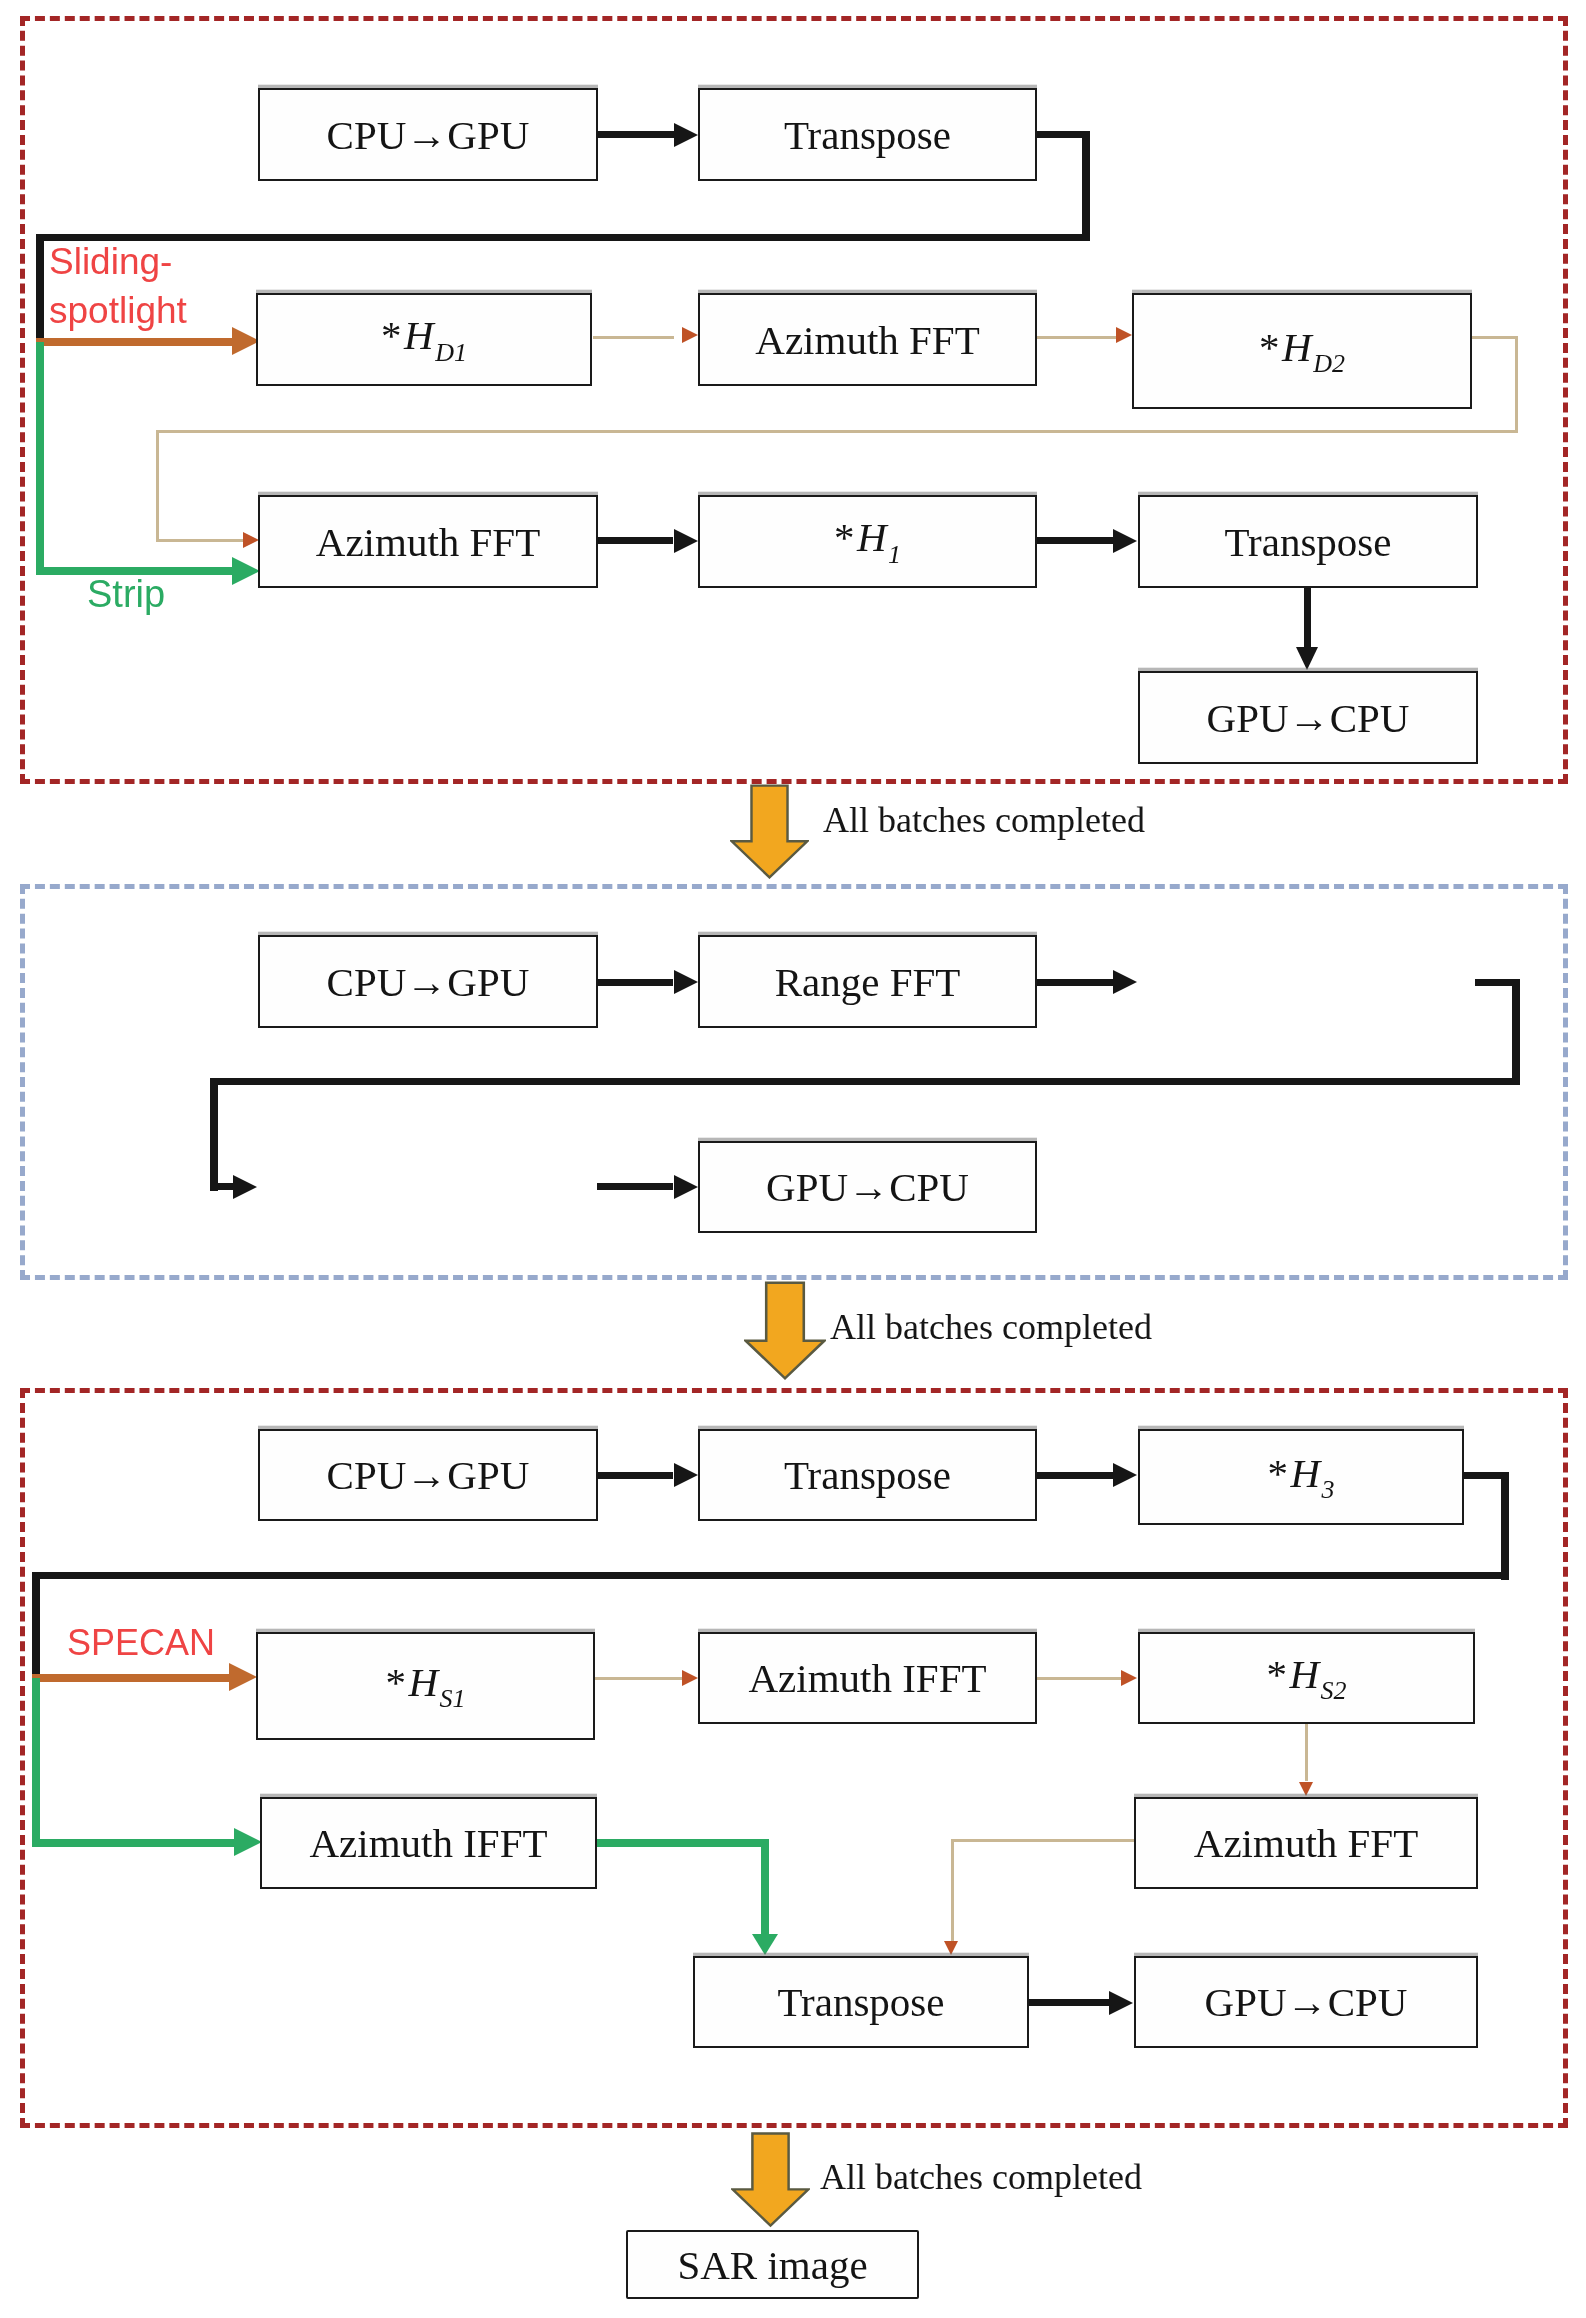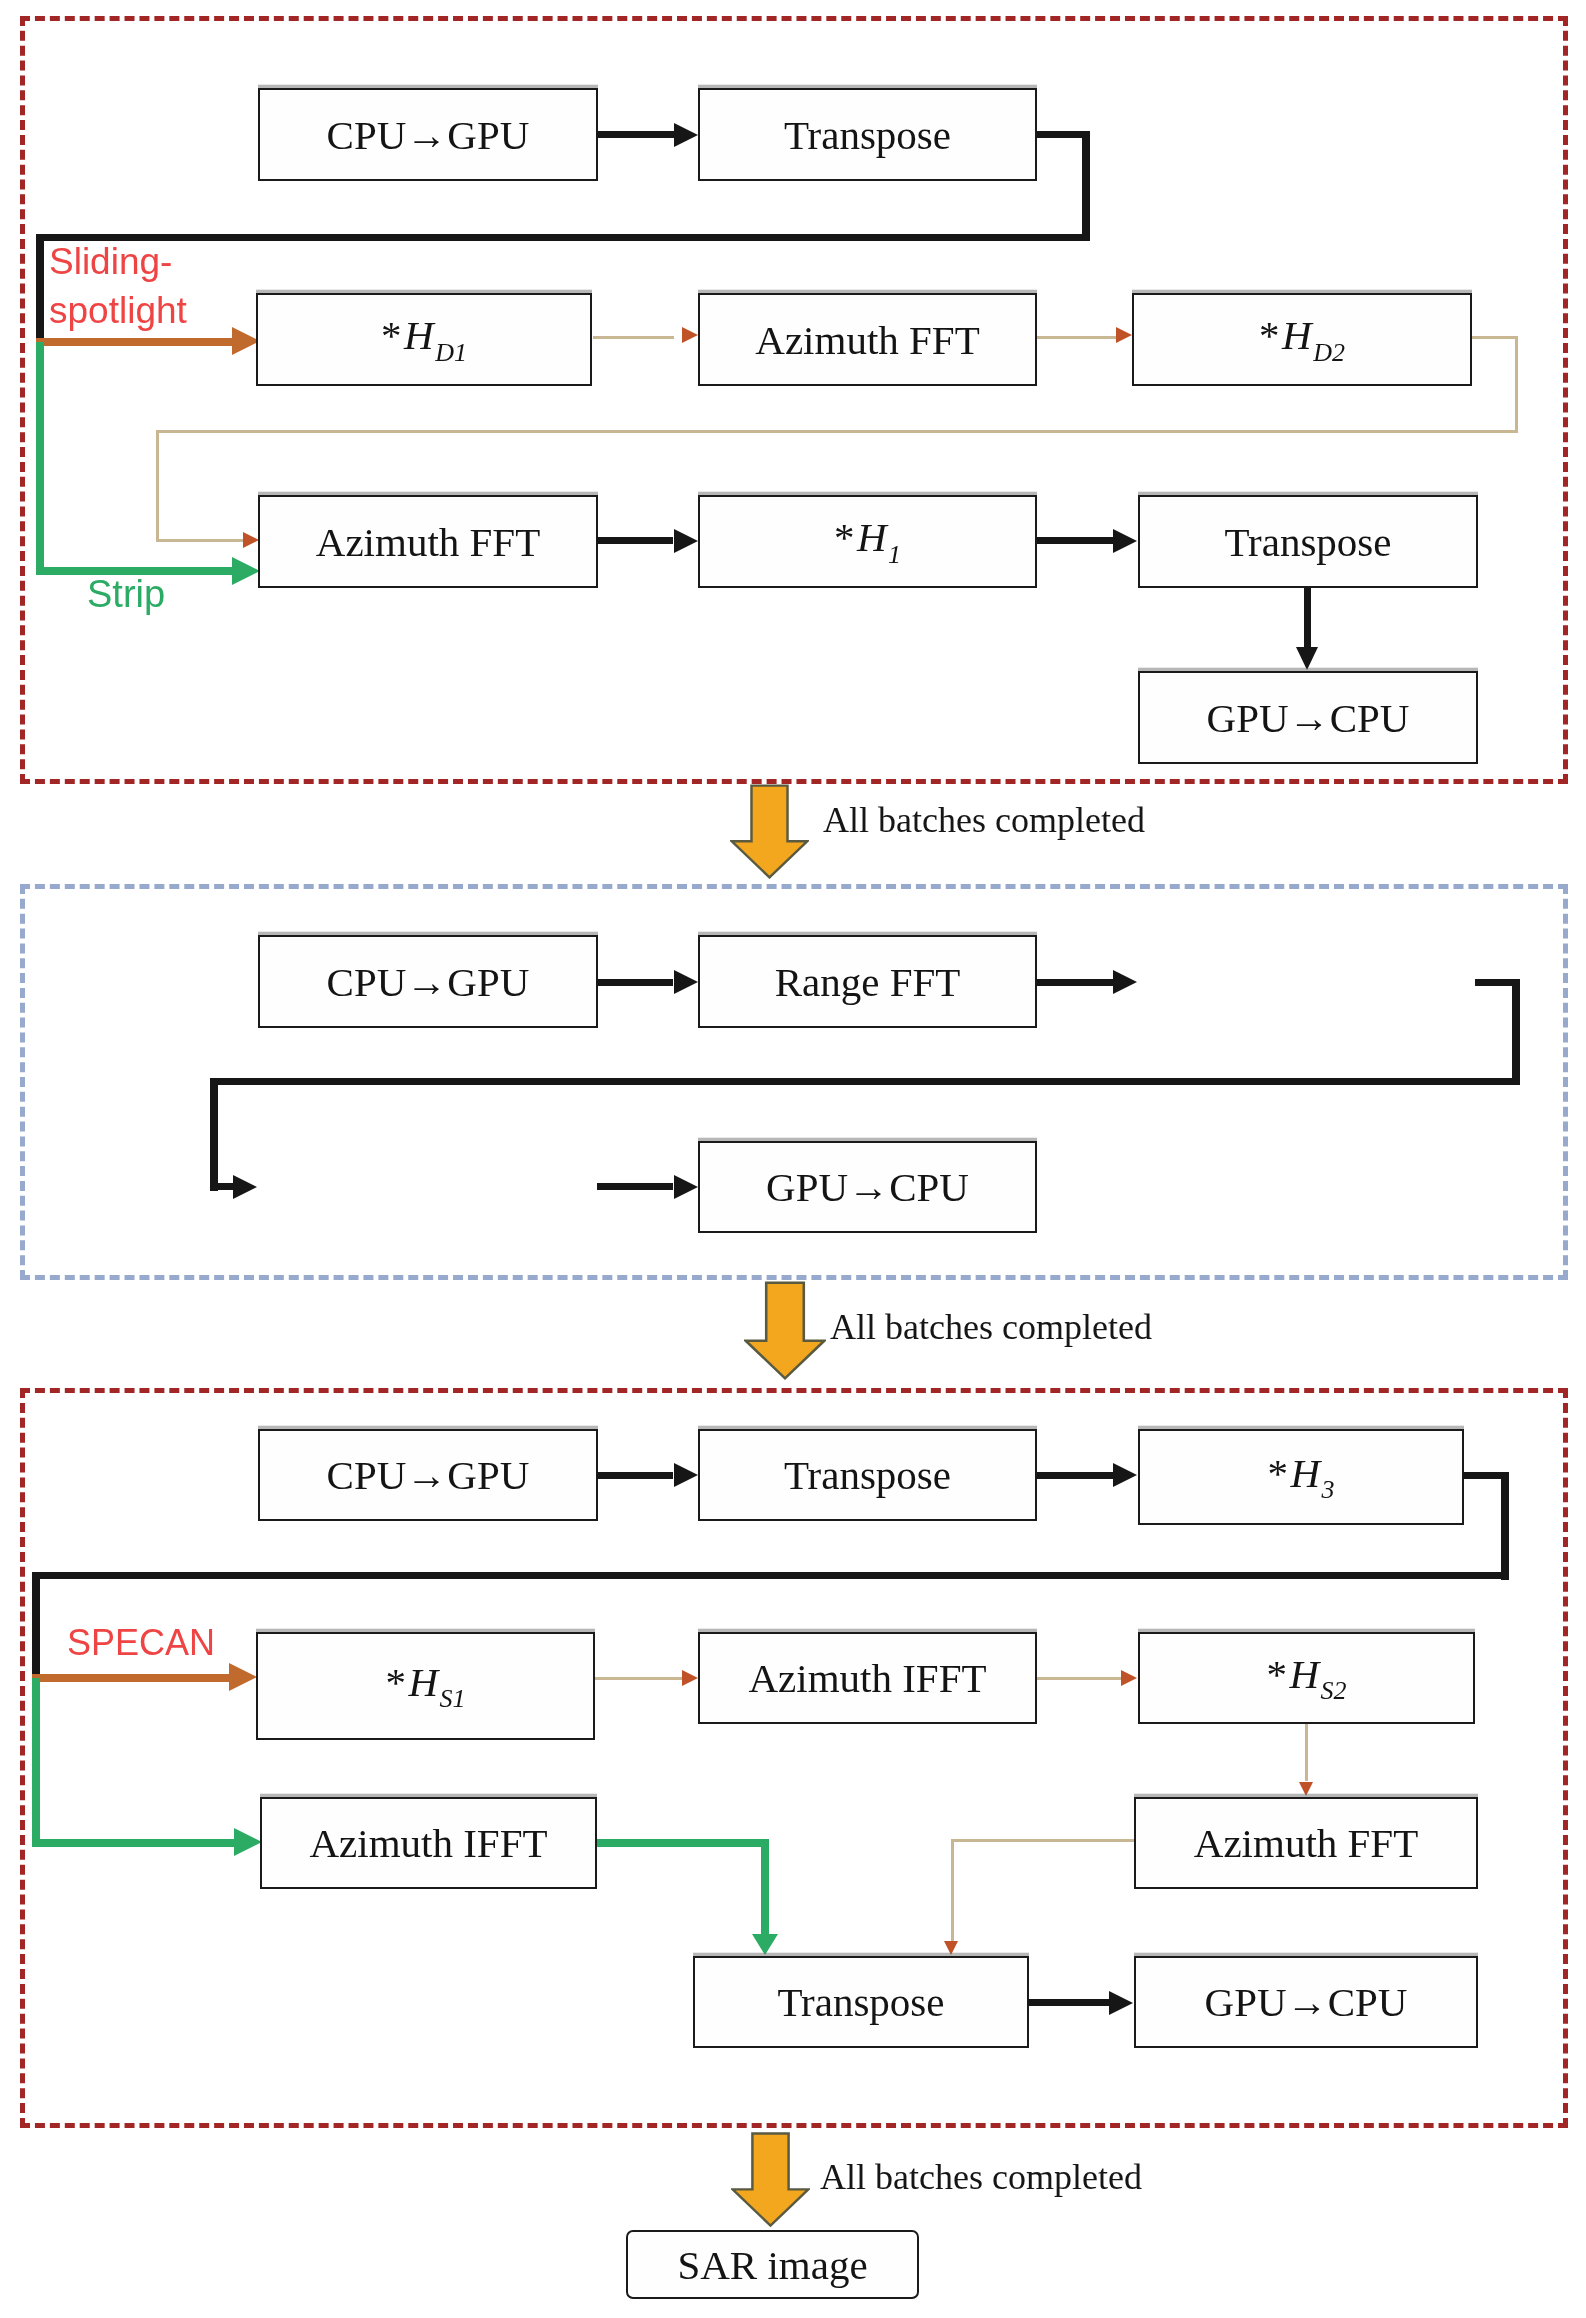--- a/index.html
+++ b/index.html
@@ -4,21 +4,21 @@
 <style>
   html,body{margin:0;padding:0;background:#ffffff;}
   #stage{position:relative;width:1587px;height:2319px;background:#ffffff;overflow:hidden;
          font-family:"Liberation Serif", serif;color:#141414;}
   .sec{position:absolute;box-sizing:border-box;background:transparent;}
   .sec.red{border:5.7px dashed #a32626;}
   .sec.blue{border:5.7px dashed #97a9cc;}
   .box{position:absolute;box-sizing:border-box;background:#fefefe;border:2.5px solid #1a1a1a;
        display:flex;align-items:center;justify-content:center;font-size:41px;
        box-shadow:0 -3.3px 0 rgba(95,95,95,.45);}
-  .box.round{border-radius:7px;box-shadow:none;}
+  .box.round{border-radius:2px;box-shadow:none;}
   .math .star{font-style:normal;margin-right:2.5px;}
   .math .mi{font-style:italic;}
   .math .msub{font-style:italic;font-size:26px;vertical-align:-11.5px;margin-left:1.6px;}
   .ln{position:absolute;}
   .lnb{background:#161616;}
   .lng{background:#2bab63;}
   .lno{background:#c06a2e;}
   .lnt{background:#c9b794;}
   .ah{position:absolute;width:0;height:0;}
   .hd-r-bk{border-left:24.6px solid #161616;border-top:12.3px solid transparent;border-bottom:12.3px solid transparent;}
@@ -64,21 +64,21 @@
   <div class="ln lng" style="left:36px;top:567px;width:196px;height:8.2px"></div>
   <div class="ah hd-r-gr" style="left:232px;top:557px"></div>
   <div class="lbl green" style="left:87px;top:575px">Strip</div>
 
   <div class="box" style="left:256px;top:293px;width:336px;height:93px">
       <span class="math"><span class="star">*</span><span class="mi">H</span><span class="msub">D1</span></span>
     </div>
   <div class="box" style="left:698px;top:293px;width:339px;height:93px">
       <span>Azimuth FFT</span>
     </div>
-  <div class="box" style="left:1132px;top:293px;width:340px;height:93px">
+  <div class="box" style="left:1132px;top:293px;width:340px;height:116px">
       <span class="math"><span class="star">*</span><span class="mi">H</span><span class="msub">D2</span></span>
     </div>
 
   <div class="ln lnt" style="left:593px;top:336px;width:81px;height:2.5px"></div>
   <div class="ah hd-r-tn" style="left:682px;top:327px"></div>
   <div class="ln lnt" style="left:1037px;top:336px;width:79px;height:2.5px"></div>
   <div class="ah hd-r-tn" style="left:1116px;top:327px"></div>
 
   <div class="ln lnt" style="left:1472px;top:336px;width:46px;height:2.5px"></div>
   <div class="ln lnt" style="left:1515px;top:336px;width:2.5px;height:97px"></div>

